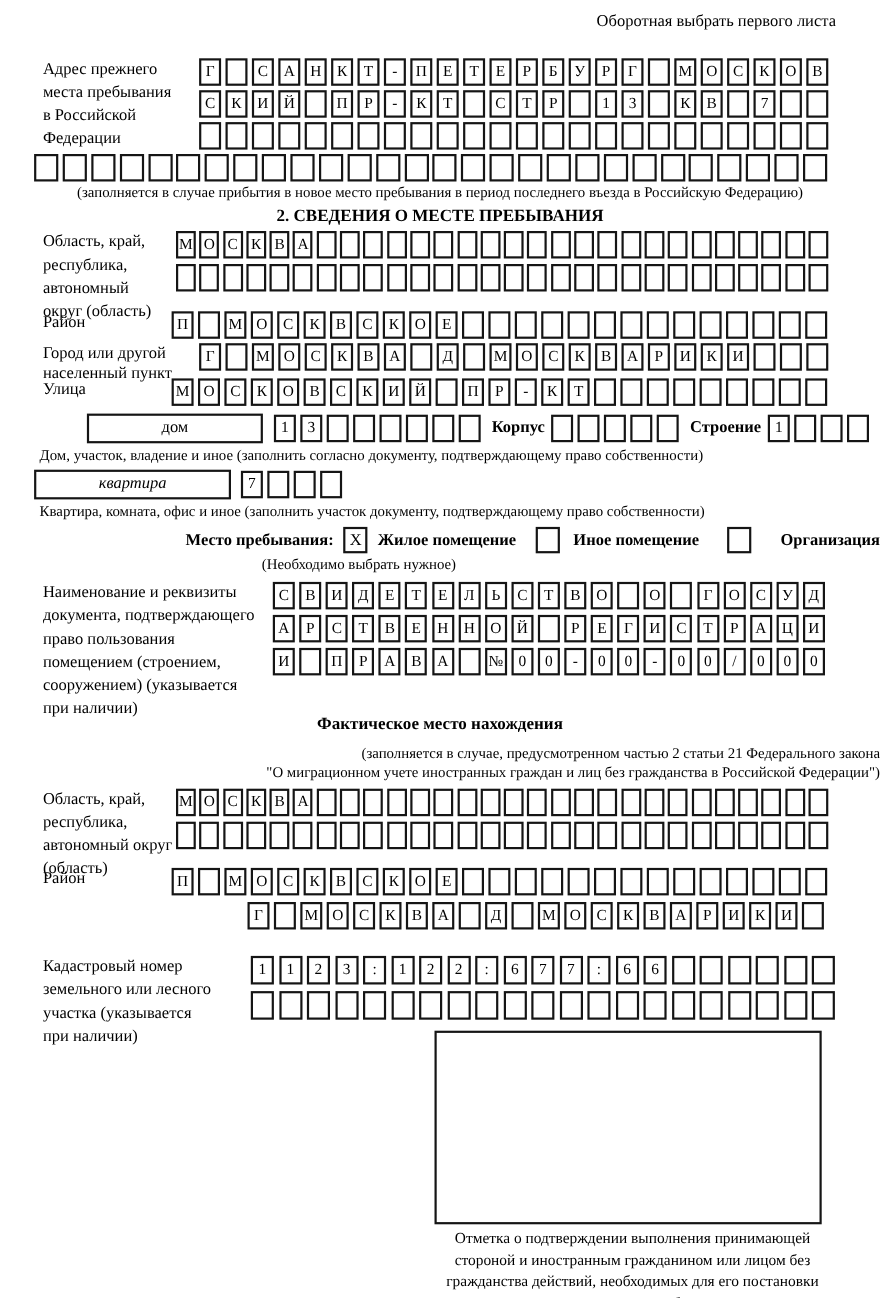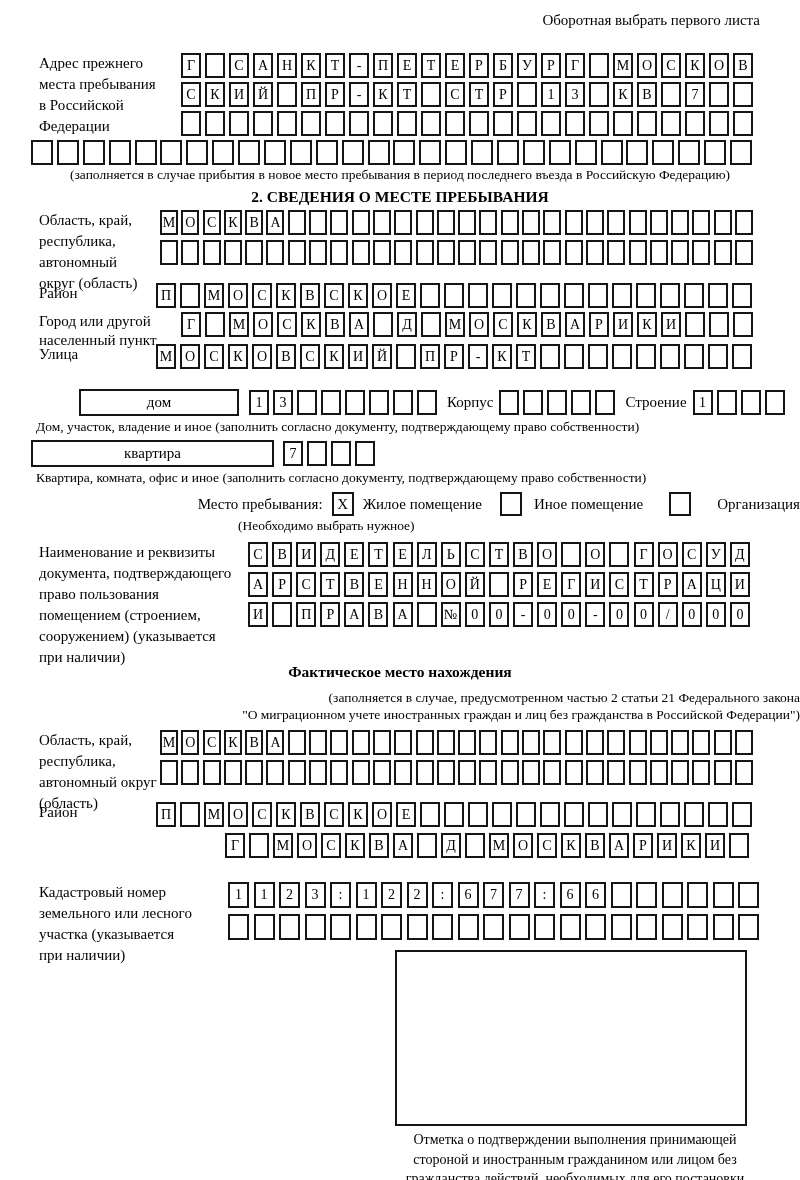--- a/index.html
+++ b/index.html
@@ -26,21 +26,21 @@
   .cw22 .cell{ width:22px; } .cw22{ gap:3.9px; }
   .cw21 .cell{ width:21px; height:26px; } .cw21{ gap:4.5px; }
   .caption{ font-size:13.5px; }
   .center{ text-align:center; }
   .sec-title{ text-align:center; font-weight:bold; font-size:15.5px; }
   .widebox{
     box-sizing:border-box; border:2px solid #151515; height:27px;
     display:flex; align-items:center; justify-content:center; font-size:15px; flex:none;
   }
   .inline-row{ display:flex; align-items:center; }
-  .inlbl{ font-size:15px; white-space:nowrap; }
+  .inlbl{ font-size:15px; white-space:nowrap;font-weight:bold; }
   .chk{
     flex:none; width:22px; height:24px; box-sizing:border-box; border:2px solid #151515;
     display:flex; align-items:center; justify-content:center; font-size:15px;
   }
   .stampbox{
     box-sizing:border-box; border:2px solid #151515;
     width:352px; height:176px; margin-left:395px; background:#fff;
   }
   .stampcap{
     margin-left:355px; width:440px; text-align:center;
@@ -321,21 +321,21 @@
       <div class="cell"></div>
       <div class="cell"></div>
       <div class="cell"></div>
       <div class="cell"></div>
       <div class="cell"></div>
       <div class="cell"></div>
       <div class="cell"></div>
     </div>
 </div>
 
-<div class="inline-row" style="margin-left:31px;margin-top:20px;padding-left:48px;">
+<div class="inline-row" style="margin-left:31px;margin-top:7px;padding-left:48px;">
   <div class="widebox" style="width:160px;">дом</div>
   <div class="cellrow" style="margin-left:10px;">
       <div class="cell">1</div>
       <div class="cell">3</div>
       <div class="cell"></div>
       <div class="cell"></div>
       <div class="cell"></div>
       <div class="cell"></div>
       <div class="cell"></div>
       <div class="cell"></div>
@@ -352,29 +352,29 @@
   <div class="cellrow">
       <div class="cell">1</div>
       <div class="cell"></div>
       <div class="cell"></div>
       <div class="cell"></div>
     </div>
 </div>
 <div class="caption" style="margin-left:36px;margin-top:3px;">Дом, участок, владение и иное (заполнить согласно документу, подтверждающему право собственности)</div>
 
 <div class="inline-row" style="margin-left:31px;margin-top:5px;">
-  <div class="widebox" style="width:243px;">квартира</div>
+  <div class="widebox" style="width:179px;font-style:italic;">квартира</div>
   <div class="cellrow" style="margin-left:9px;">
       <div class="cell">7</div>
       <div class="cell"></div>
       <div class="cell"></div>
       <div class="cell"></div>
     </div>
 </div>
-<div class="caption" style="margin-left:36px;margin-top:3px;">Квартира, комната, офис и иное (заполнить согласно документу, подтверждающему право собственности)</div>
+<div class="caption" style="margin-left:36px;margin-top:3px;">Квартира, комната, офис и иное (заполнить участок документу, подтверждающему право собственности)</div>
 
 <div class="inline-row" style="margin-left:55px;margin-top:6px;justify-content:flex-end;">
   <div class="inlbl">Место пребывания:</div>
   <div class="chk" style="margin-left:9px;">X</div>
   <div class="inlbl" style="margin-left:9px;">Жилое помещение</div>
   <div class="chk" style="margin-left:18px;"></div>
   <div class="inlbl" style="margin-left:12px;">Иное помещение</div>
   <div class="chk" style="margin-left:26px;"></div>
   <div class="inlbl" style="margin-left:26px;">Организация</div>
 </div>

